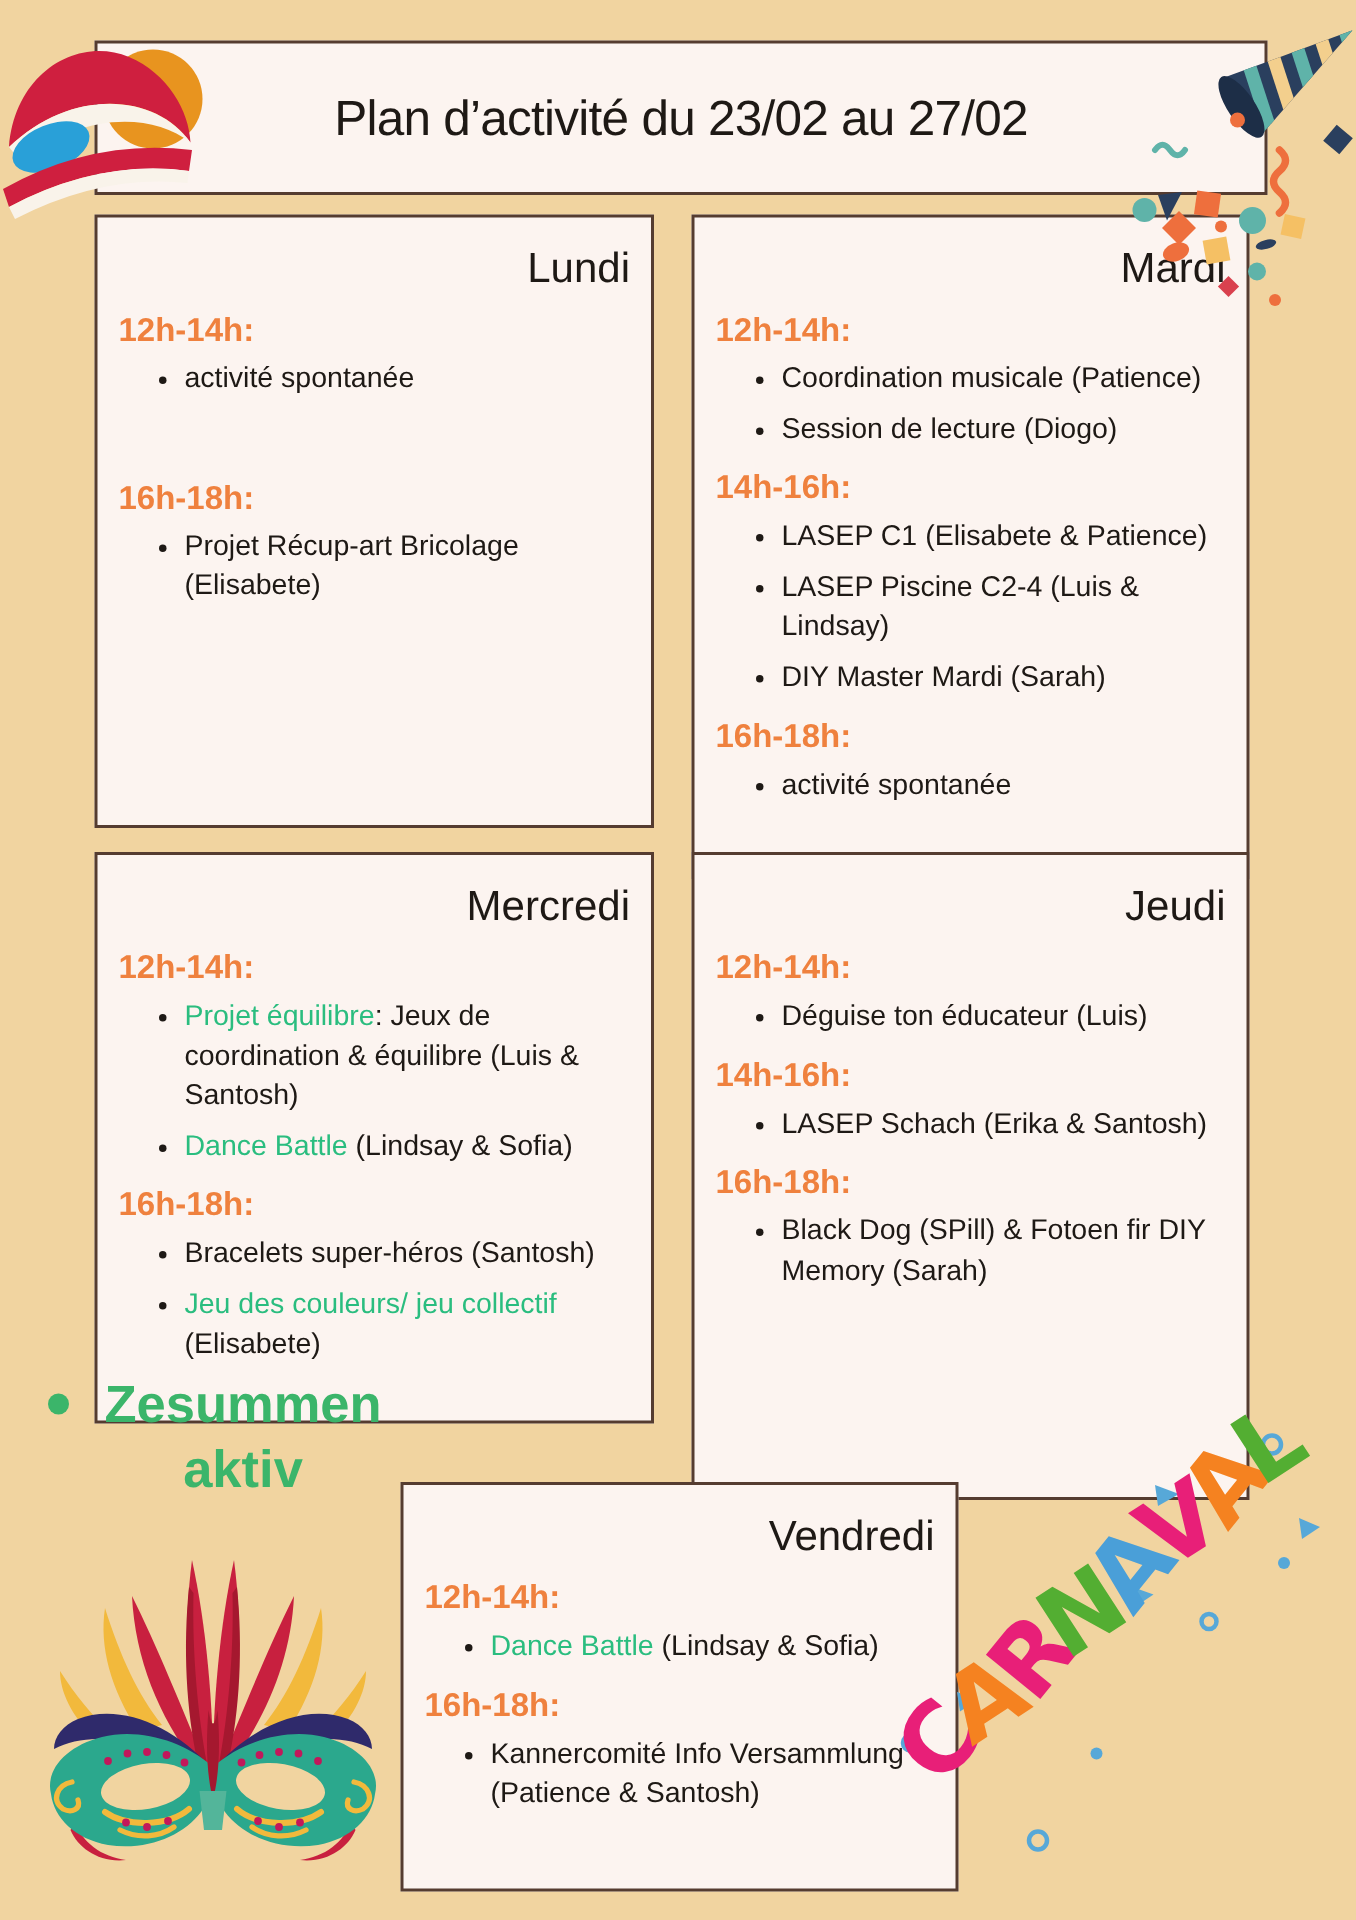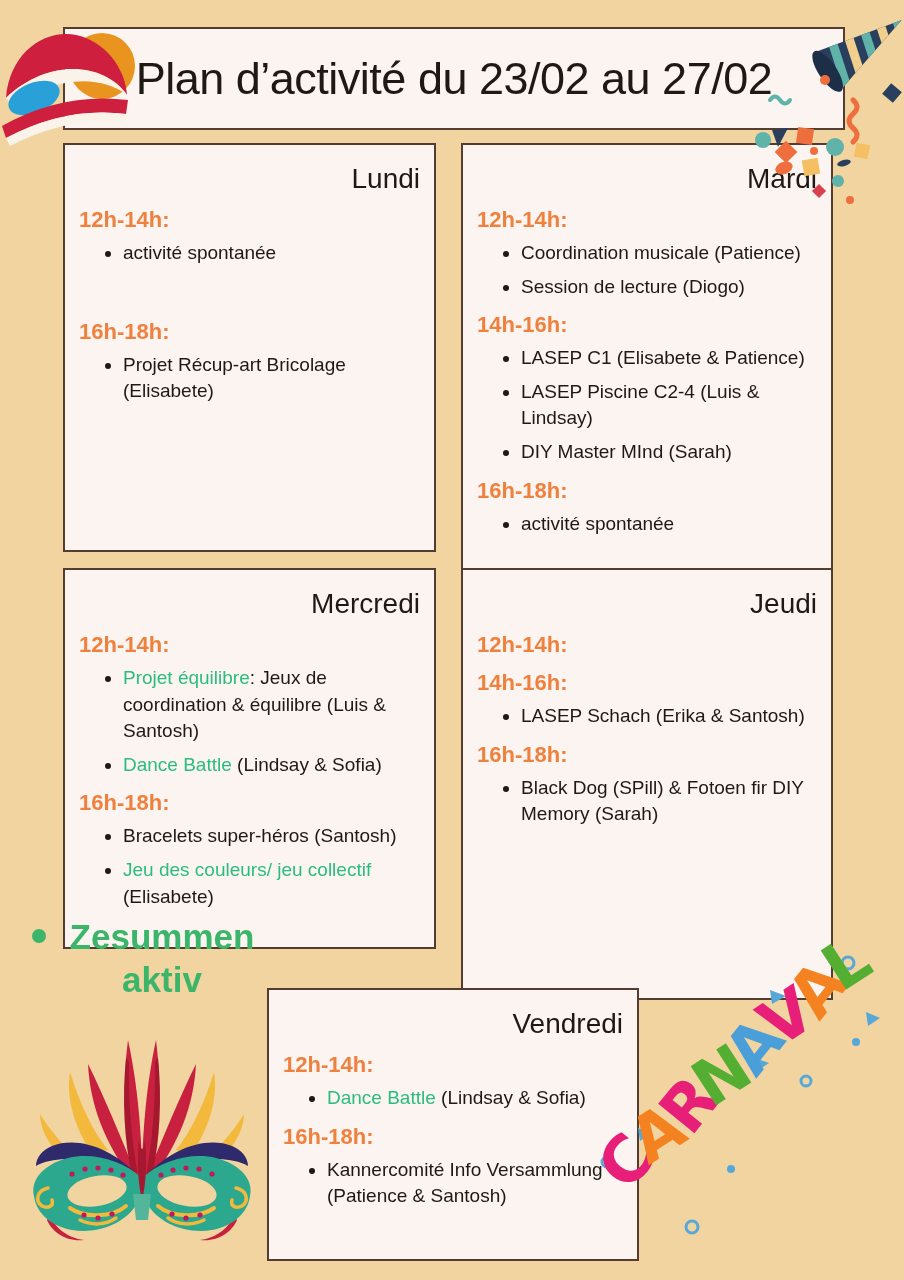--- a/index.html
+++ b/index.html
@@ -1,21 +1,21 @@
 <!DOCTYPE html>
 <html style="--background: #f1d4a0; --card_bg: #fcf4f0; --card_border: #553c30; --ink: #1e1915; --orange: #ef813e; --green: #2abd7f; --zesummen_green: #3bb56a; --crimson: #c8203f; --navy: #2a3f5e; --teal: #5fb3a9; --confetti_orange: #ee6f3d; --confetti_yellow: #f5c064; --confetti_blue: #57a8d8;"><head>
 <meta charset="utf-8">
 <style>
   html,body{margin:0;padding:0;background:#f1d4a0;}
   .poster{position:relative;width:904px;height:1280px;background:var(--background,#f1d4a0);
           font-family:"Liberation Sans",sans-serif;overflow:hidden;}
   .card{position:absolute;background:var(--card_bg,#fcf4f0);border:2px solid var(--card_border,#553c30);box-sizing:border-box;}
   
   .title-card{left:63px;top:27px;width:782px;height:103px;display:flex;align-items:center;justify-content:center;}
-  .title-text{position:relative;z-index:7;font-size:45px;color:var(--ink,#1e1915);letter-spacing:-0.5px;white-space:nowrap;}
+  .title-text{position:relative;z-index:7;font-size:33px;color:var(--ink,#1e1915);letter-spacing:-0.5px;white-space:nowrap;}
   
   .day-0{left:63px;top:143px;width:373px;height:409px;}
   .day-1{left:461px;top:143px;width:372px;height:443px;}
   .day-2{left:63px;top:568px;width:373px;height:381px;}
   .day-3{left:461px;top:568px;width:372px;height:432px;}
   .day-4{left:267px;top:988px;width:372px;height:273px;}
   .day-card{padding:8px 14px 8px 12px;}
   .day-title{text-align:right;font-size:28px;color:var(--ink,#1e1915);margin-top:10px;}
   .time-heading{color:var(--orange,#ef813e);font-size:22px;font-weight:700;margin:12px 0 2px 2px;}
   .section.extra-gap{margin-top:52px;}
@@ -67,21 +67,21 @@
         <ul class="items">
           <li><span class="seg-ink">Coordination musicale (Patience)</span></li>
           <li><span class="seg-ink">Session de lecture (Diogo)</span></li>
         </ul>
       </div>
       <div class="section">
         <div class="time-heading">14h-16h:</div>
         <ul class="items">
           <li><span class="seg-ink">LASEP C1 (Elisabete &amp; Patience)</span></li>
           <li><span class="seg-ink">LASEP Piscine C2-4 (Luis &amp; Lindsay)</span></li>
-          <li><span class="seg-ink">DIY Master MInd (Sarah)</span></li>
+          <li><span class="seg-ink">DIY Master Mardi (Sarah)</span></li>
         </ul>
       </div>
       <div class="section">
         <div class="time-heading">16h-18h:</div>
         <ul class="items">
           <li><span class="seg-ink">activité spontanée</span></li>
         </ul>
       </div>
     </div>
   <div class="card day-card day-2">
@@ -98,20 +98,23 @@
         <ul class="items">
           <li><span class="seg-ink">Bracelets super-héros (Santosh)</span></li>
           <li><span class="seg-green">Jeu des couleurs/ jeu collectif</span><span class="seg-ink"> (Elisabete)</span></li>
         </ul>
       </div>
     </div>
   <div class="card day-card day-3">
       <div class="day-title">Jeudi</div>
       <div class="section">
         <div class="time-heading">12h-14h:</div>
+        <ul class="items">
+          <li><span class="seg-ink">Déguise ton éducateur (Luis)</span></li>
+        </ul>
       </div>
       <div class="section">
         <div class="time-heading">14h-16h:</div>
         <ul class="items">
           <li><span class="seg-ink">LASEP Schach (Erika &amp; Santosh)</span></li>
         </ul>
       </div>
       <div class="section">
         <div class="time-heading">16h-18h:</div>
         <ul class="items">

